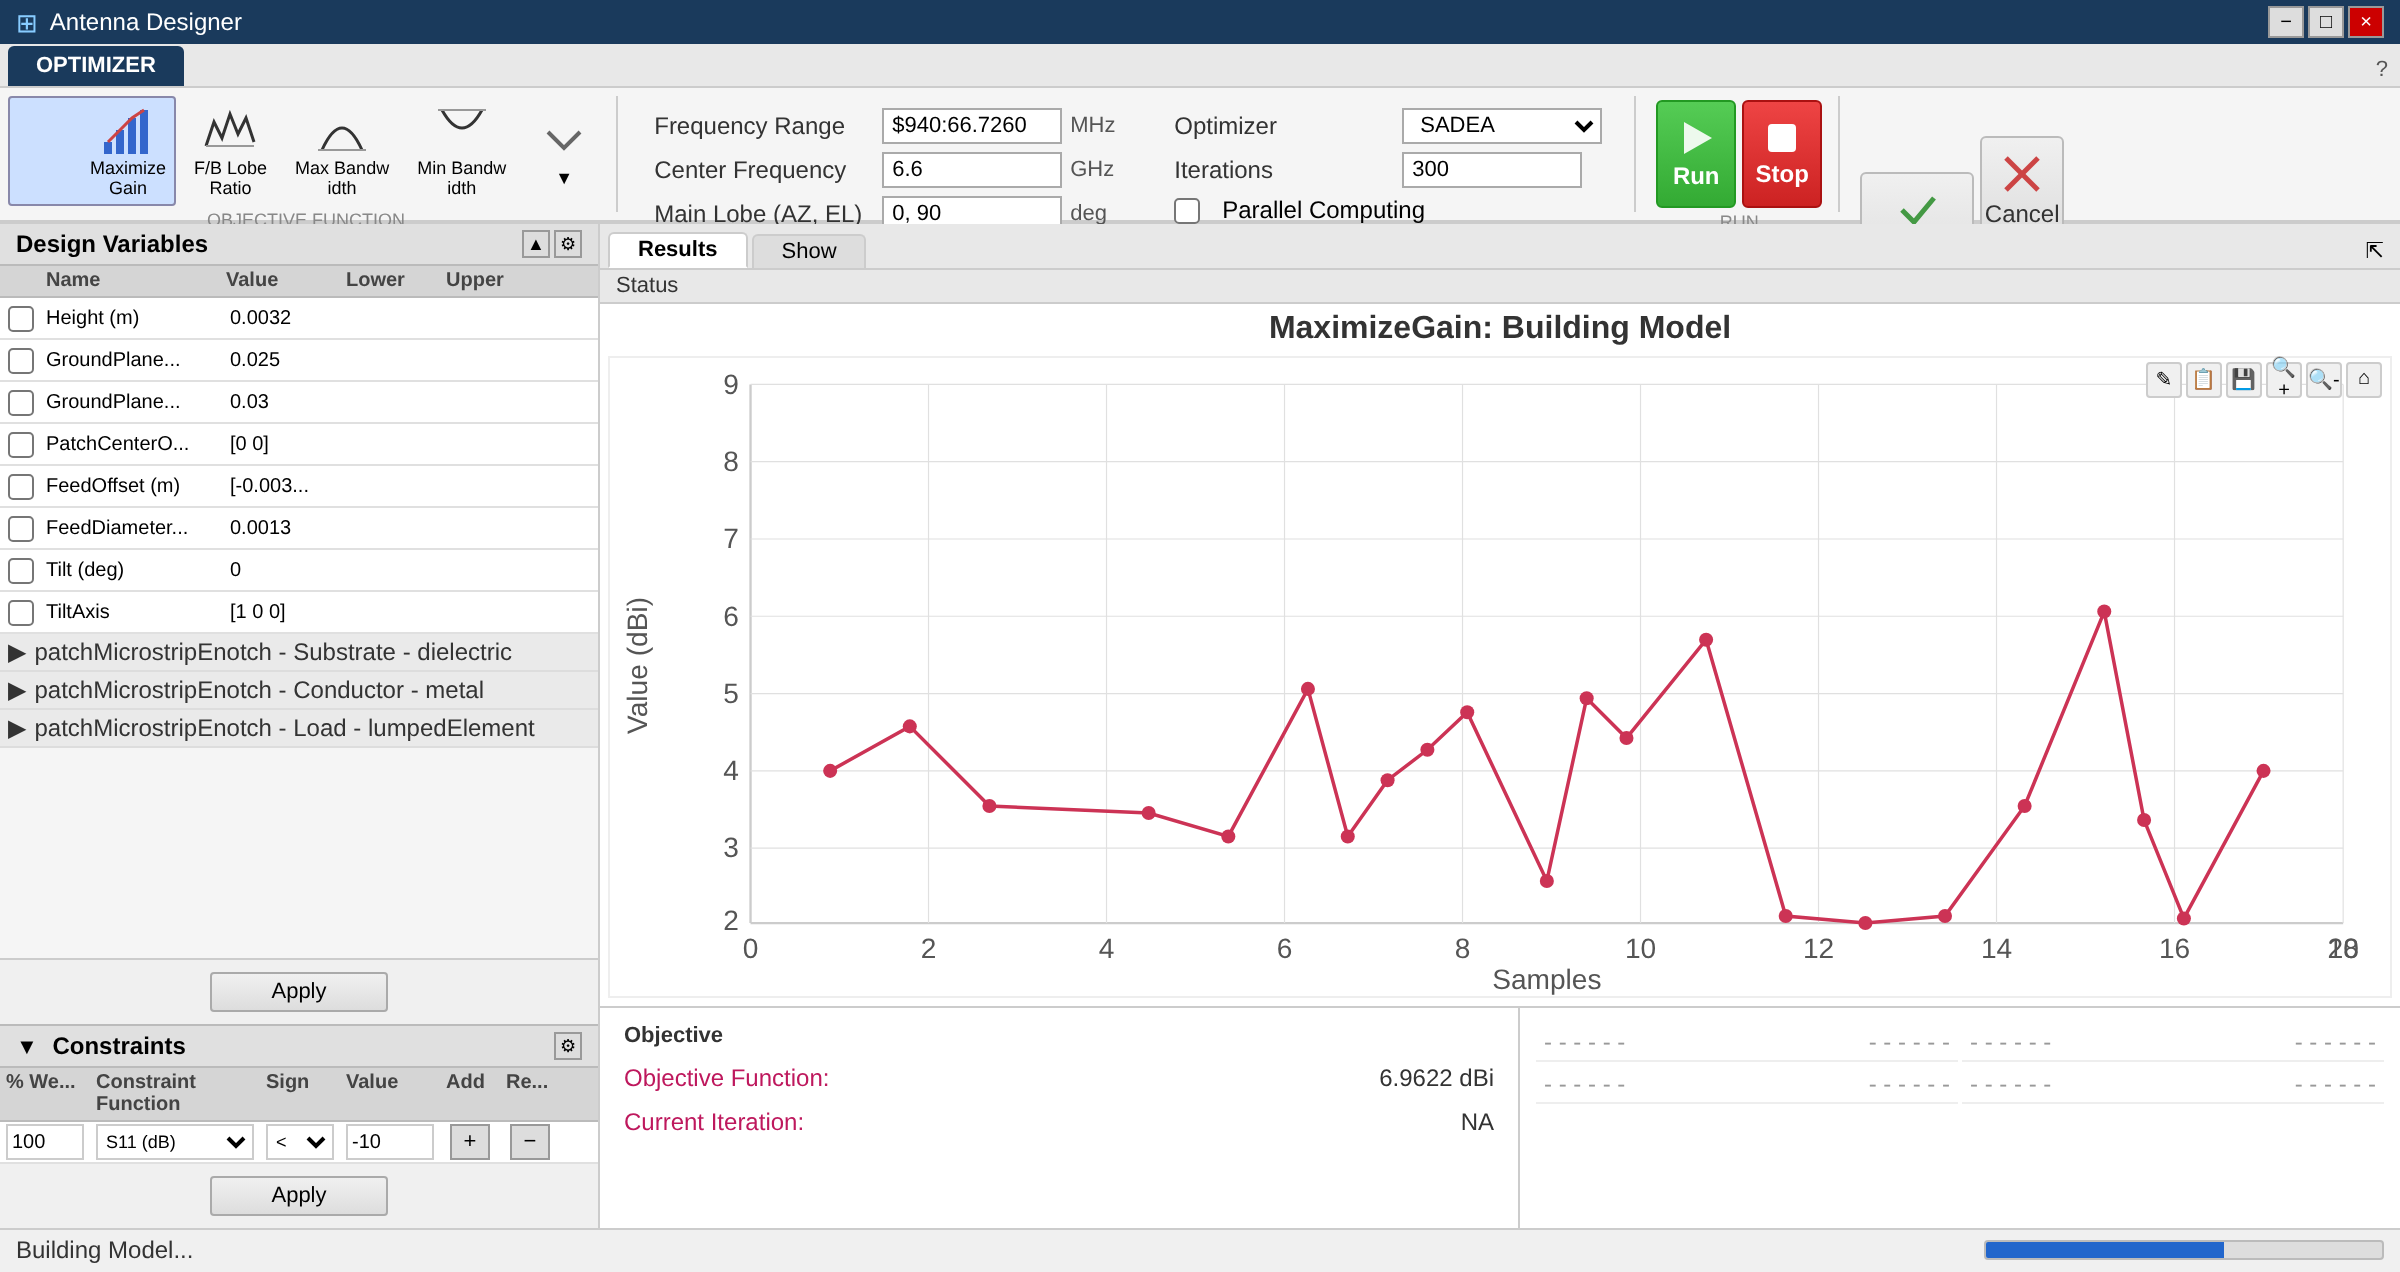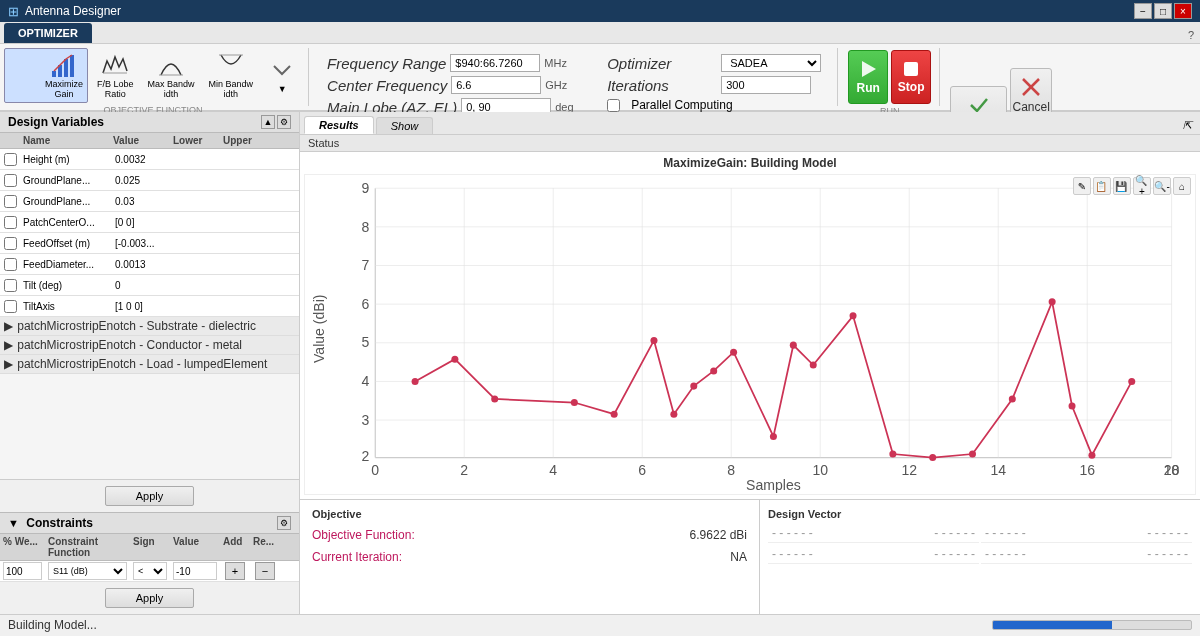--- a/index.html
+++ b/index.html
@@ -63,21 +63,21 @@
       padding: 2px 4px; cursor: pointer;
       border: 1px solid transparent;
       border-radius: 2px;
       min-width: 40px;
     }
     .toolbar-icon-btn.active { background: #cce0ff; border-color: #88a; padding-left: 40px; }
     .toolbar-icon-svg { width: 28px; height: 28px; }
     .toolbar-icon-text { font-size: 9px; text-align: center; line-height: 1.1; margin-top: 1px; }
     .settings-col { padding: 4px 8px; display: flex; flex-direction: column; gap: 4px; }
     .settings-row { display: flex; align-items: center; gap: 4px; }
-    .settings-label { font-size: 15px; color: #333; min-width: 110px; font-style: italic; }
+    .settings-label { font-size: 12px; color: #333; min-width: 110px; }
     .settings-input {
       border: 1px solid #aaa;
       background: white;
       padding: 1px 4px;
       font-size: 11px;
       width: 90px;
       height: 18px;
     }
     .settings-unit { font-size: 11px; color: #555; min-width: 28px; }
 
@@ -258,21 +258,20 @@
     }
 
     
     .sub-tabs {
       background: #e8e8e8;
       display: flex;
       align-items: flex-end;
       padding: 2px 4px 0;
       border-bottom: 1px solid #ccc;
       height: 26px;
-      font-style: italic;
     }
     .sub-tab {
       padding: 2px 14px;
       font-size: 11px;
       cursor: pointer;
       border: 1px solid #ccc;
       background: #ddd;
       border-bottom: none;
       border-top-left-radius: 3px;
       border-top-right-radius: 3px;
@@ -302,21 +301,21 @@
     
     .chart-area {
       flex: 1;
       padding: 4px;
       background: white;
       display: flex;
       flex-direction: column;
     }
     .chart-title {
       text-align: center;
-      font-size: 12px;
+      font-size: 16px;
       font-weight: bold;
       color: #333;
       margin-bottom: 4px;
     }
     .chart-container {
       flex: 1;
       position: relative;
       border: 1px solid #eee;
     }
 
@@ -820,21 +819,20 @@
         <div class="objective-row">
           <span>Objective Function:</span>
           <span class="value">6.9622 dBi</span>
         </div>
         <div class="objective-row">
           <span>Current Iteration:</span>
           <span class="value">NA</span>
         </div>
       </div>
       <div class="design-vector-panel">
-        <h4>Design Vector</h4>
         <div class="dv-grid" id="dv-grid">
         <div style="display: flex; justify-content: space-between; font-size: 10px; color: rgb(153, 153, 153); padding: 2px 4px; border-bottom: 1px solid rgb(238, 238, 238);">
               <span>- - - - - -</span>
               <span>- - - - - -</span>
             </div>
             <div style="display: flex; justify-content: space-between; font-size: 10px; color: rgb(153, 153, 153); padding: 2px 4px; border-bottom: 1px solid rgb(238, 238, 238);">
               <span>- - - - - -</span>
               <span>- - - - - -</span>
             </div>
             <div style="display: flex; justify-content: space-between; font-size: 10px; color: rgb(153, 153, 153); padding: 2px 4px; border-bottom: 1px solid rgb(238, 238, 238);">

